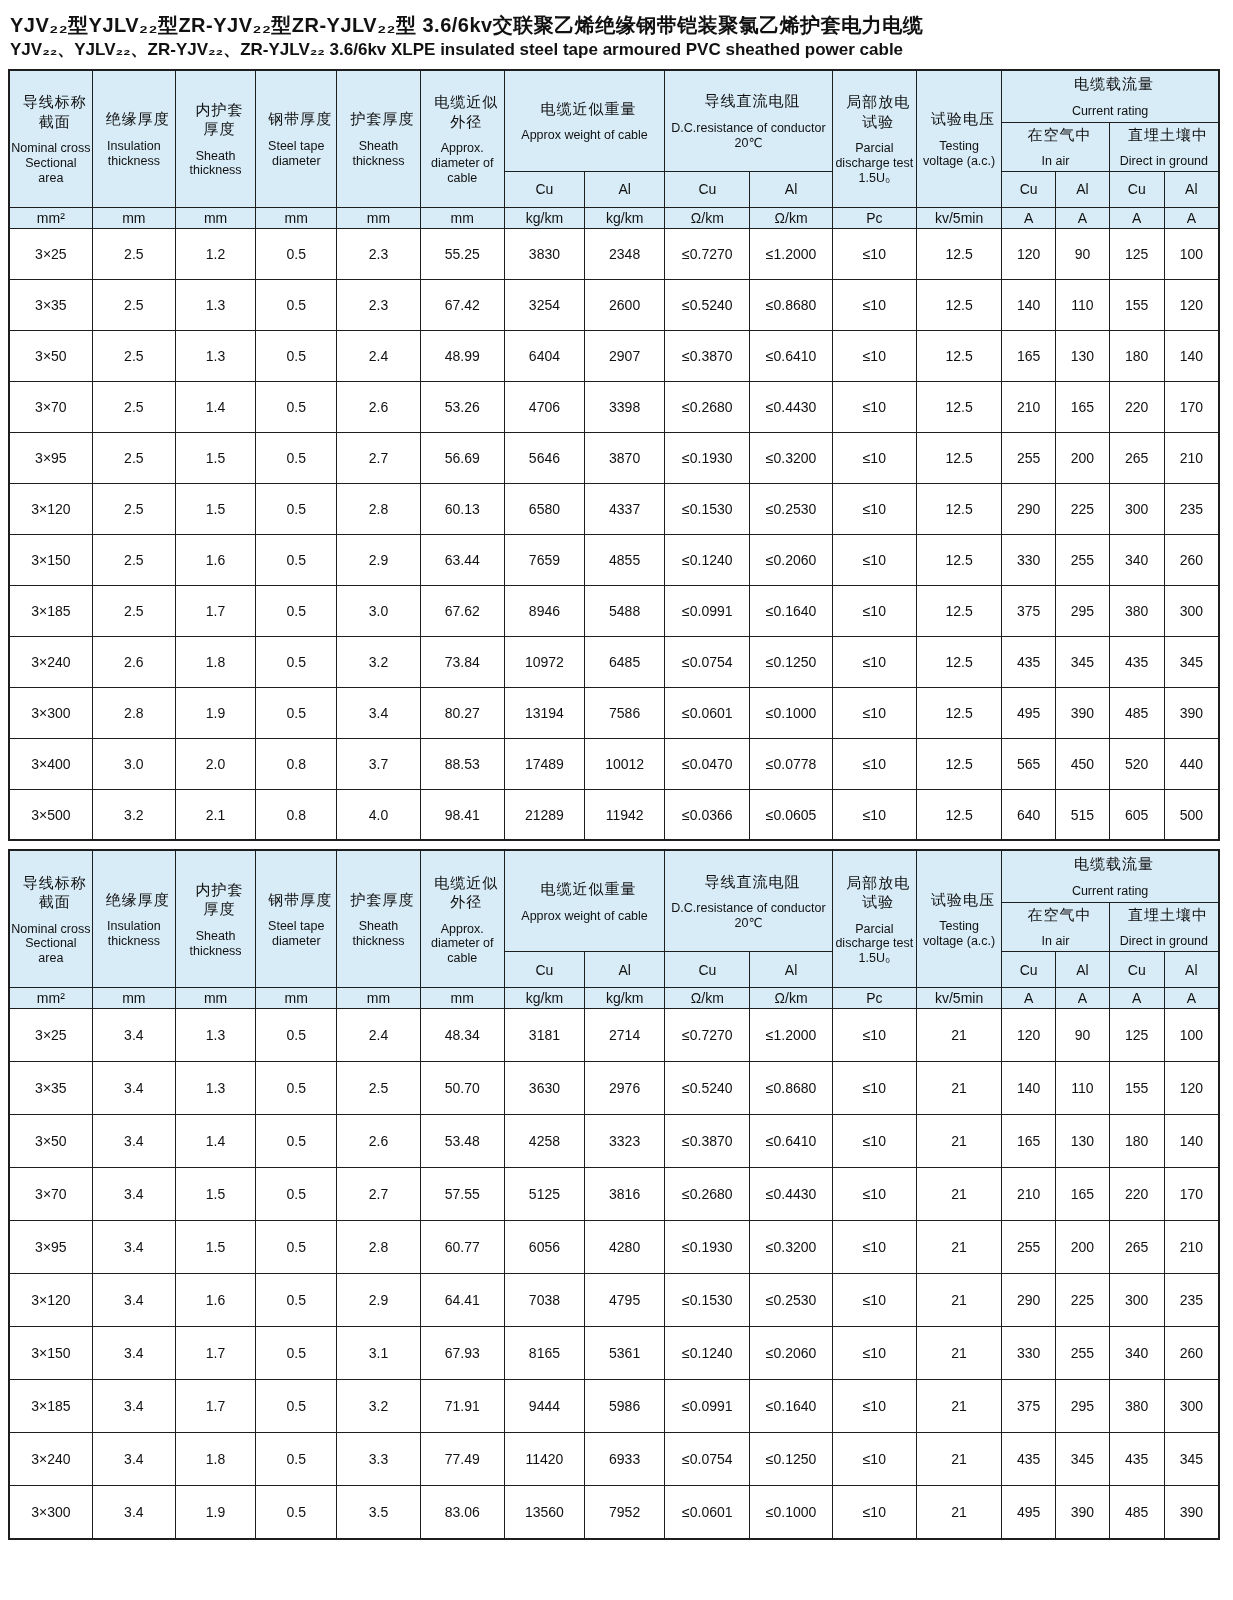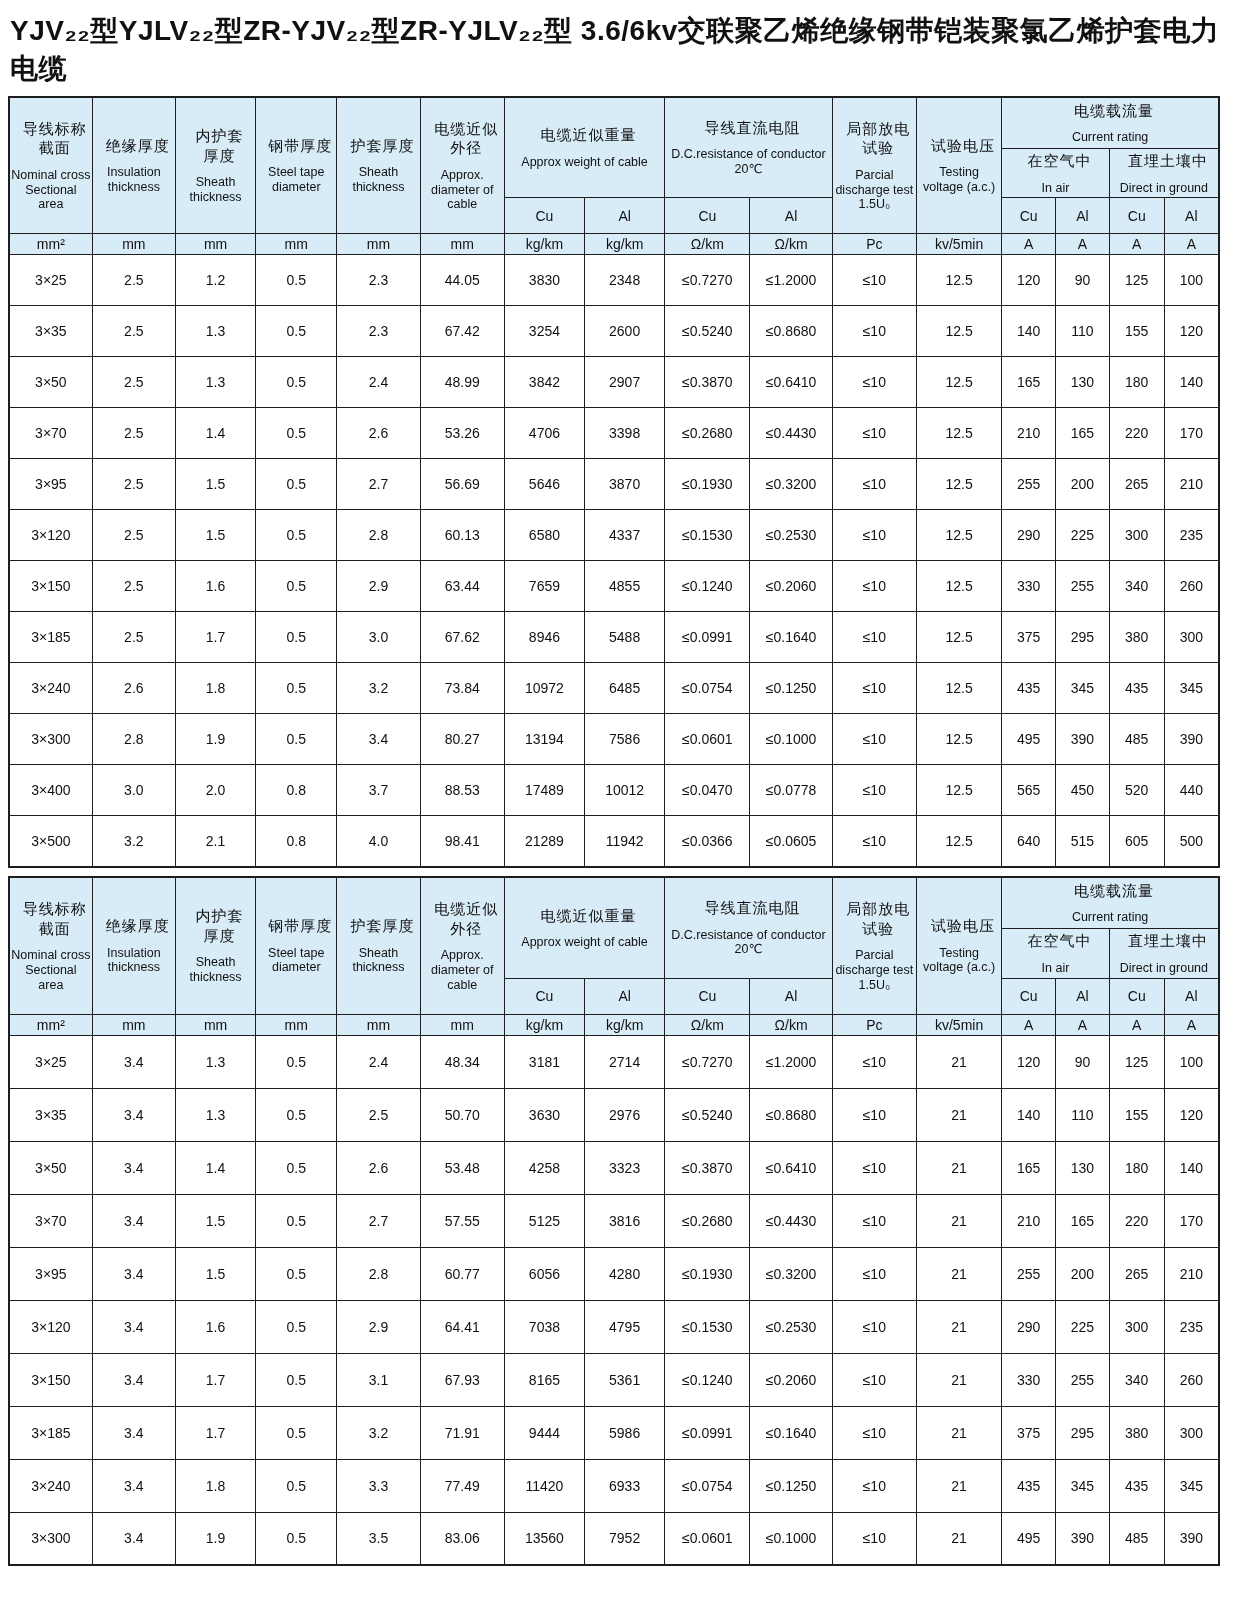--- a/index.html
+++ b/index.html
@@ -5,21 +5,21 @@
   html, body { margin: 0; padding: 0; background: #ffffff; }
   body {
     width: 1233px;
     font-family: "Liberation Sans", "DejaVu Sans", sans-serif;
     color: #111111;
   }
   .page { padding: 8px 10px 14px 8px; }
 
   .table-title { margin: 14px 0 6px 2px; }
   .table-title:first-child { margin-top: 4px; }
-  .title-zh { font-size: 28px; font-weight: 700; line-height: 1.35; letter-spacing: 0.5px; }
+  .title-zh { font-size: 20px; font-weight: 700; line-height: 1.35; letter-spacing: 0.5px; }
   .title-en { font-size: 17px; font-weight: 700; line-height: 1.3; }
 
   table.spec-table {
     border-collapse: collapse;
     table-layout: fixed;
     width: 1212px;
     border: 2px solid #1e1e1e;
     margin-top: 8px;
   }
   .spec-table th, .spec-table td {
@@ -45,20 +45,21 @@
   .t1 tbody tr { height: 51px; }
   .t2 tbody tr { height: 53px; }
 </style>
 </head>
 <body>
 
 <div class="page">
 
   <div class="table-title">
     <div class="title-zh">YJV₂₂型YJLV₂₂型ZR-YJV₂₂型ZR-YJLV₂₂型 3.6/6kv交联聚乙烯绝缘钢带铠装聚氯乙烯护套电力电缆</div>
+    <div class="title-en">YJV₂₂、YJLV₂₂、ZR-YJV₂₂、ZR-YJLV₂₂ 3.6/6kv XLPE insulated steel tape armoured PVC sheathed power cable</div>
   </div>
 
   <table class="spec-table t1">
     <colgroup>
       <col style="width:82px">
         <col style="width:82px">
         <col style="width:79px">
         <col style="width:80px">
       <col style="width:82px">
         <col style="width:83px">
@@ -163,21 +164,21 @@
         <th>A</th>
       </tr>
     </thead>
     <tbody>
         <tr>
           <td>3×25</td>
           <td>2.5</td>
           <td>1.2</td>
           <td>0.5</td>
           <td>2.3</td>
-          <td>44.05</td>
+          <td>55.25</td>
           <td>3830</td>
           <td>2348</td>
           <td>≤0.7270</td>
           <td>≤1.2000</td>
           <td>≤10</td>
           <td>12.5</td>
           <td>120</td>
           <td>90</td>
           <td>125</td>
           <td>100</td>
@@ -200,21 +201,21 @@
           <td>155</td>
           <td>120</td>
         </tr>
         <tr>
           <td>3×50</td>
           <td>2.5</td>
           <td>1.3</td>
           <td>0.5</td>
           <td>2.4</td>
           <td>48.99</td>
-          <td>3842</td>
+          <td>6404</td>
           <td>2907</td>
           <td>≤0.3870</td>
           <td>≤0.6410</td>
           <td>≤10</td>
           <td>12.5</td>
           <td>165</td>
           <td>130</td>
           <td>180</td>
           <td>140</td>
         </tr>

